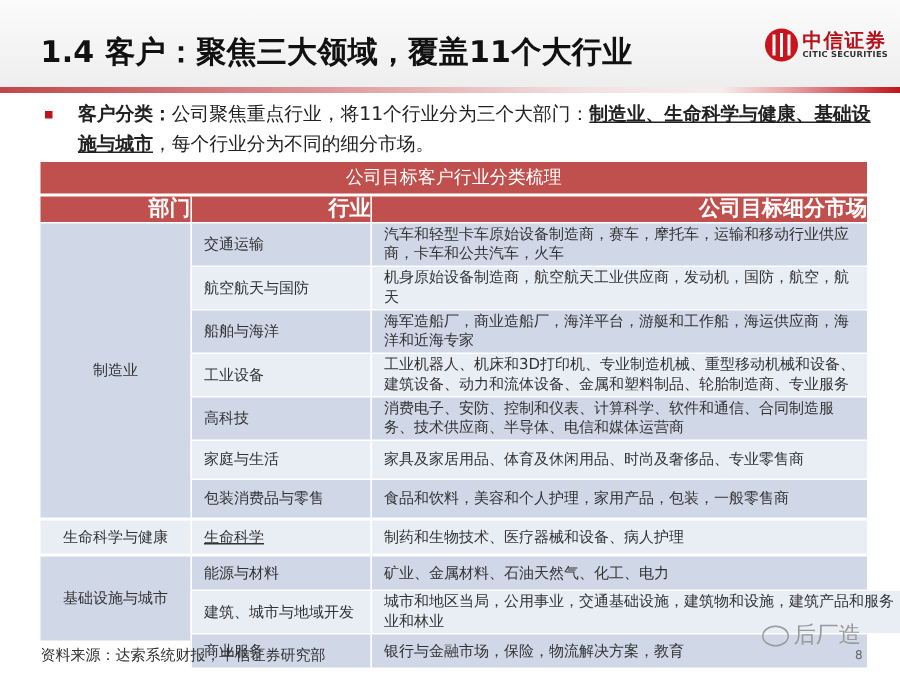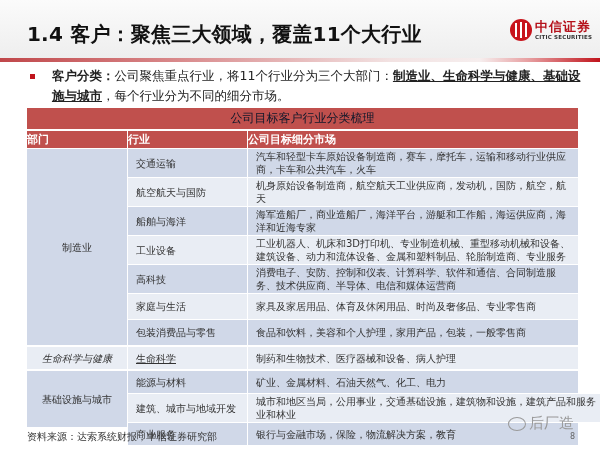--- a/index.html
+++ b/index.html
@@ -43,25 +43,25 @@
     background:linear-gradient(90deg,#c0474a 0%,#d98a8c 30%,#f2e2e2 65%,#f6eeee 80%,#e7a0a2 88%,#c0141c 100%);
   }
   .bullet-wrap { position:absolute; left:30px; top:66px; width:560px; font-size:12.5px; line-height:20px; }
   .bullet-sq { position:absolute; left:0; top:8px; width:5px; height:5px; background:#c0141c; }
   .bullet-text { position:absolute; left:22px; top:0; width:540px; }
   .bullet-text b { font-weight:bold; }
   .bullet-text u { font-weight:bold; text-decoration:underline; }
 
   .tbl-title {
     position:absolute; left:27px; top:108px; width:551px; height:21px;
-    background:#c0504d; color:#0f172a; font-size:12px; text-align:center; line-height:21px;
+    background:#c0504d; color:#ffffff; font-size:12px; text-align:center; line-height:21px;
   }
   .tbl { position:absolute; left:27px; top:131px; width:551px; }
   .cell { position:absolute; box-sizing:border-box; font-size:10px; line-height:13px; color:#333; }
-  .hdr { background:#c0504d; color:#fff; font-weight:bold; font-size:11px; text-align:left; line-height:17px; height:17px; top:0; }
+  .hdr { background:#c0504d; color:#fff; font-weight:bold; font-size:14px; text-align:right; line-height:17px; height:17px; top:0; }
   .dept { background:#d0d8e8; text-align:center; display:flex; align-items:center; justify-content:center; }
   .ind  { padding-left:8px; display:flex; align-items:center; }
   .mkt  { padding-left:8px; padding-right:4px; display:flex; align-items:center; }
   .dark { background:#d0d8e8; }
   .light{ background:#e9edf4; }
   .vsep { border-left:1px solid #fff; }
   .source { position:absolute; left:27px; top:430px; font-size:10px; color:#333; white-space:nowrap; }
   .wm { position:absolute; left:508px; top:414px; font-size:15px; color:#9a9a9a; white-space:nowrap; }
   .wm-icon { display:inline-block; width:16px; height:12px; border:1.5px solid #9a9a9a; border-radius:50%; vertical-align:middle; margin-right:3px; }
   .pagenum { position:absolute; left:570px; top:432px; font-size:8px; color:#666; }
@@ -86,21 +86,21 @@
 
 <div class="tbl-title">公司目标客户行业分类梳理</div>
 
 <div class="tbl">
 
   <div class="cell hdr" style="left:0;width:100px;">部门</div>
   <div class="cell hdr vsep" style="left:100px;width:120px;">行业</div>
   <div class="cell hdr vsep" style="left:220px;width:331px;">公司目标细分市场</div>
 
   <div class="cell dept" style="left:0;top:18px;width:100px;height:196px;">制造业</div>
-  <div class="cell dept light" style="left:0;top:215px;width:100px;height:23px;border-top:1px solid #fff;font-style:italic;">生命科学与健康</div>
+  <div class="cell dept light" style="left:0;top:215px;width:100px;height:23px;border-top:1px solid #fff;">生命科学与健康</div>
   <div class="cell dept" style="left:0;top:239px;width:100px;height:57px;border-top:1px solid #fff;">基础设施与城市</div>
 
   <div>
     <div class="cell ind dark vsep" style="left:100px;top:18px;width:120px;height:28px;">交通运输</div>
     <div class="cell mkt dark vsep" style="left:220px;top:18px;width:331px;height:28px;">汽车和轻型卡车原始设备制造商，赛车，摩托车，运输和移动行业供应商，卡车和公共汽车，火车</div>
   </div>
   <div>
     <div class="cell ind light vsep" style="left:100px;top:47px;width:120px;height:28px;">航空航天与国防</div>
     <div class="cell mkt light vsep" style="left:220px;top:47px;width:331px;height:28px;">机身原始设备制造商，航空航天工业供应商，发动机，国防，航空，航天</div>
   </div>

